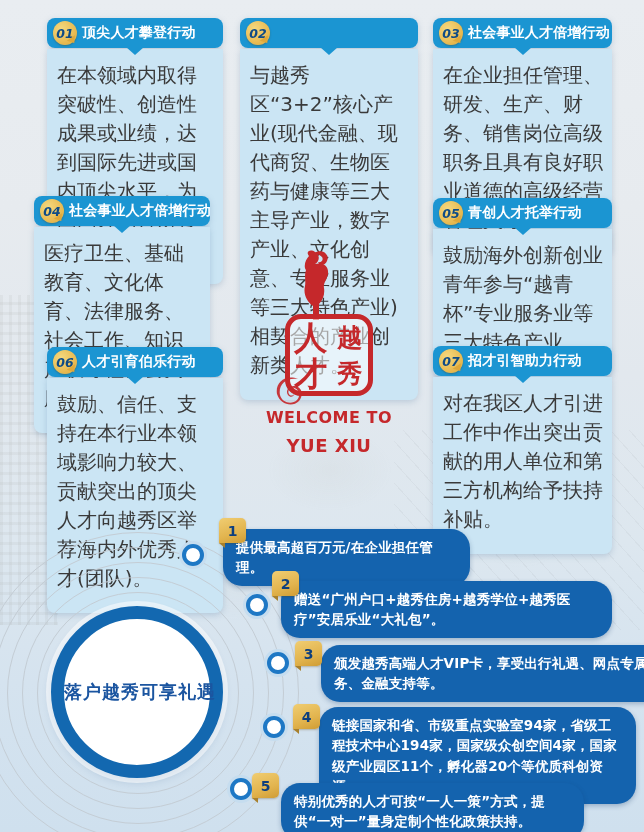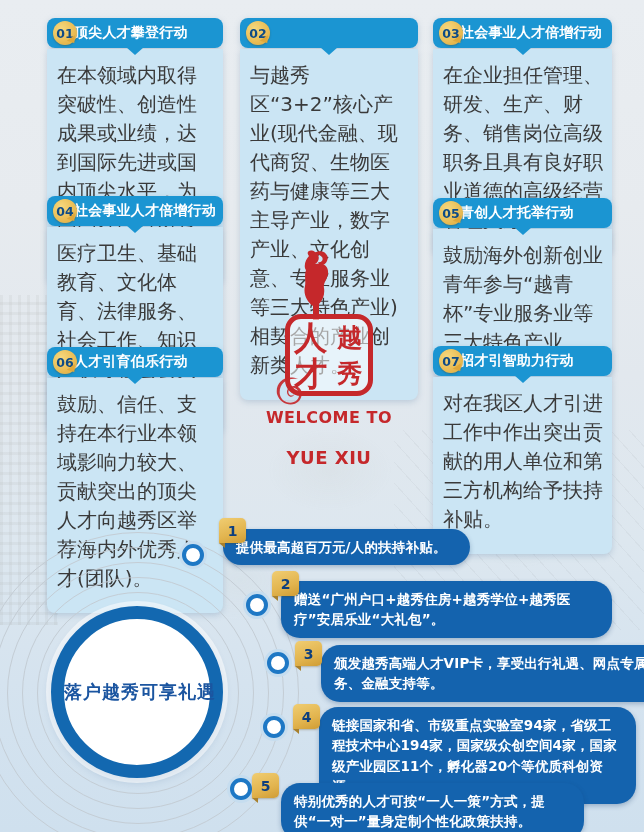--- a/index.html
+++ b/index.html
@@ -20,26 +20,26 @@
       radial-gradient(80px 70px at 520px 140px,rgba(168,172,160,.15),transparent 70%),
       radial-gradient(90px 60px at 240px 200px,rgba(168,172,160,.13),transparent 70%);}
   .bg-streets{position:absolute;right:0;top:430px;width:250px;height:200px;opacity:.18;
     background:repeating-linear-gradient(48deg,rgba(140,145,150,.5) 0 1px,transparent 1px 14px);}
 
   
   .card{position:absolute;border-radius:9px;overflow:visible;
     filter:drop-shadow(0 2px 3px rgba(50,95,140,.22));}
   .card-header{position:relative;height:30px;background:#1b95d2;border-radius:8px;
     display:flex;align-items:center;}
-  .card-title{margin:0 0 0 27px;font-size:14px;font-weight:bold;color:#ffffff;letter-spacing:.2px;white-space:nowrap;}
+  .card-title{margin:0 0 0 35px;font-size:14px;font-weight:bold;color:#ffffff;letter-spacing:.2px;white-space:nowrap;}
   .badge{position:absolute;left:6px;top:50%;transform:translateY(-50%);
     width:24px;height:24px;border-radius:50%;
     background:radial-gradient(circle at 35% 32%,#f5d87e 0%,#ecc35e 45%,#dfa83a 100%);
     display:flex;align-items:center;justify-content:center;
-    color:#0f4b86;font-weight:bold;font-size:12.5px;box-shadow:0 1px 2px rgba(90,60,0,.35);}
+    color:#0f4b86;font-weight:bold;font-size:12.5px;box-shadow:0 1px 2px rgba(90,60,0,.35);font-style:italic;}
   .badge::after{content:"";position:absolute;right:-2px;bottom:-3px;
     border:5px solid transparent;border-top:6px solid #dfa83a;transform:rotate(-35deg);}
   .notch{position:absolute;left:50%;bottom:-7px;transform:translateX(-50%);
     width:0;height:0;border-left:9px solid transparent;border-right:9px solid transparent;
     border-top:8px solid #1b95d2;z-index:2;}
   .card-body{margin:1px 0 0 0;background:#cbe5f4;border-radius:0 0 8px 8px;
     padding:12px 9px 20px 10px;font-size:20px;line-height:1.45;color:#3a3a3a;}
 
   
   .logo{position:absolute;left:240px;top:250px;width:178px;text-align:center;}
@@ -47,21 +47,21 @@
   .seal{position:relative;width:88px;height:82px;margin:-10px auto 0 auto;
     border:5px solid #c5282b;border-radius:16px;background:rgba(255,255,255,.55);
     box-sizing:border-box;display:grid;grid-template-columns:53% 47%;grid-template-rows:50% 50%;
     align-items:center;justify-items:center;}
   .seal-char{color:#c5282b;font-family:"DejaVu Serif","Liberation Serif",serif;font-weight:bold;}
   .seal-char.big{font-size:33px;line-height:1;}
   .seal-char.small{font-size:25px;line-height:1;}
   .flourish{position:absolute;left:-14px;bottom:-14px;}
   .welcome{margin-top:12px;color:#c5282b;font-weight:bold;letter-spacing:.5px;}
   .welcome .l1{font-size:16px;margin-top:8px;}
-  .welcome .l2{font-size:18px;margin-top:20px;}
+  .welcome .l2{font-size:18px;margin-top:8px;}
 
   
   .ripple{position:absolute;border-radius:50%;border:1.5px solid #c4cdd5;}
   .big-circle{position:absolute;left:51px;top:606px;width:172px;height:172px;border-radius:50%;
     background:#ffffff;border:13px solid #1368b0;box-sizing:border-box;
     box-shadow:0 0 0 5px rgba(255,255,255,.55), 0 3px 8px rgba(40,80,130,.25);
     display:flex;align-items:center;justify-content:flex-start;}
   .big-circle span{font-size:18px;font-weight:bold;color:#1b55a0;letter-spacing:1px;white-space:nowrap;}
 
   .ring{position:absolute;width:22px;height:22px;border-radius:50%;background:#ffffff;
@@ -110,21 +110,21 @@
     <div class="card-header">
       <span class="badge">
           <span>03</span>
         </span>
       <h3 class="card-title">社会事业人才倍增行动</h3>
       <span class="notch"></span>
     </div>
     <p class="card-body">在企业担任管理、研发、生产、财务、销售岗位高级职务且具有良好职业道德的高级经营管理人才。</p>
   </section>
 
-  <section class="card" style="left:47px;top:196px;width:176px">
+  <section class="card" style="left:34px;top:196px;width:176px">
     <div class="card-header">
       <span class="badge">
           <span>04</span>
         </span>
       <h3 class="card-title">社会事业人才倍增行动</h3>
       <span class="notch"></span>
     </div>
     <p class="card-body">医疗卫生、基础教育、文化体育、法律服务、社会工作、知识产权等社会公共服务领域人才。</p>
   </section>
 
@@ -193,21 +193,21 @@
 
   <div class="ring" style="left:182px;top:544px"></div>
   <div class="ring" style="left:246px;top:594px"></div>
   <div class="ring" style="left:267px;top:652px"></div>
   <div class="ring" style="left:263px;top:716px"></div>
   <div class="ring" style="left:230px;top:778px"></div>
 
   <div class="tab" style="left:219px;top:518px">
       <span>1</span>
     </div>
-  <div class="pill" style="left:223px;top:529px;width:247px">提供最高超百万元/人的扶持补贴。</div>
+  <div class="pill" style="left:223px;top:529px;width:247px">提供最高超百万元/在企业担任管理。</div>
 
   <div class="tab" style="left:272px;top:571px">
       <span>2</span>
     </div>
   <div class="pill" style="left:281px;top:581px;width:331px">赠送“广州户口+越秀住房+越秀学位+越秀医疗”安居乐业“大礼包”。</div>
 
   <div class="tab" style="left:295px;top:641px">
       <span>3</span>
     </div>
   <div class="pill" style="left:321px;top:645px;width:354px">颁发越秀高端人才VIP卡，享受出行礼遇、网点专属服务、金融支持等。</div>

